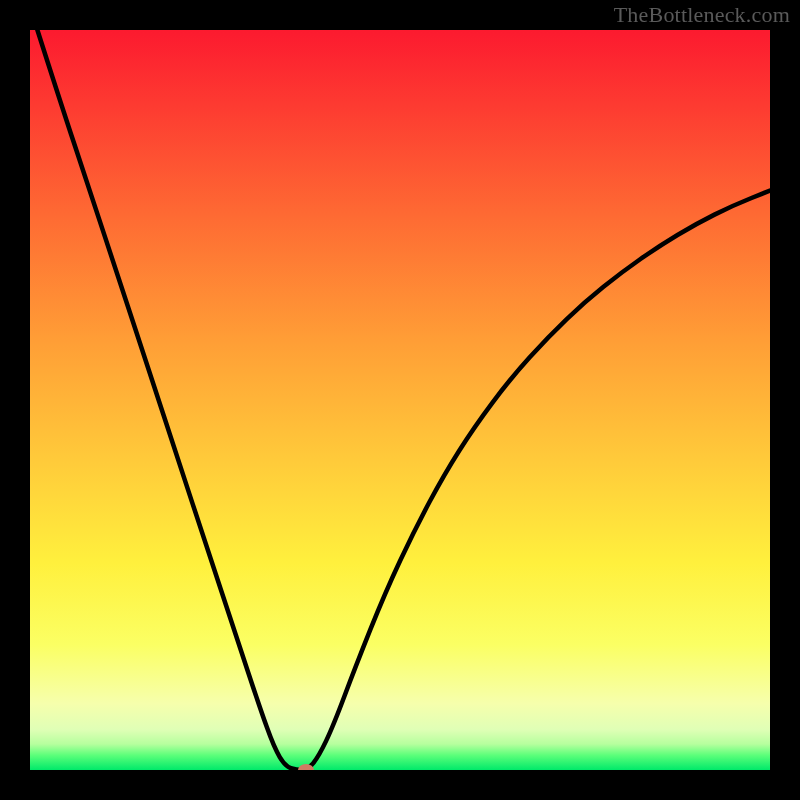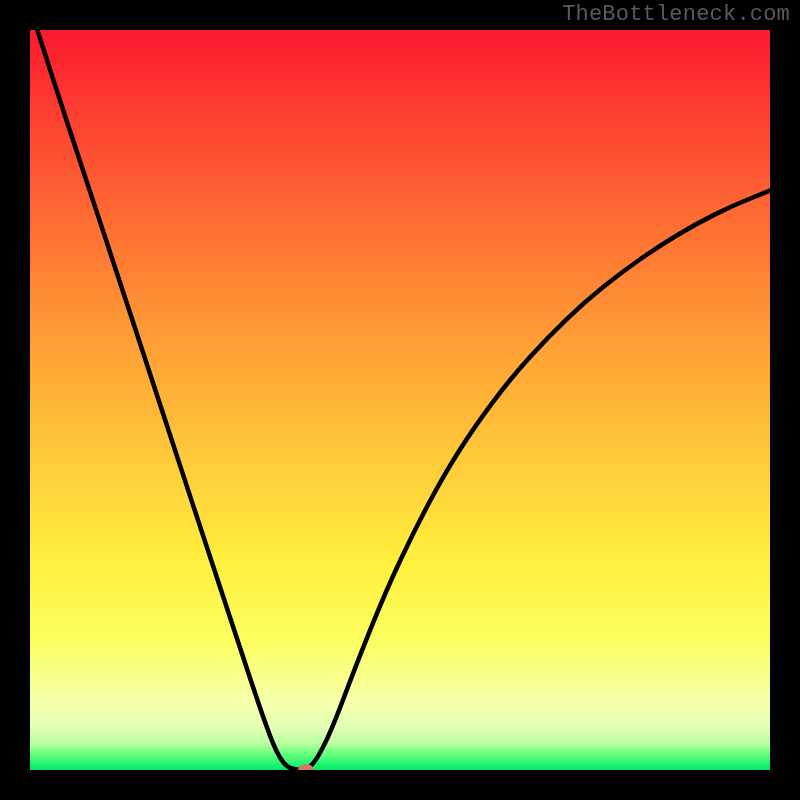--- a/index.html
+++ b/index.html
@@ -13,21 +13,21 @@
   .wrap {
     position: relative;
     width: 800px;
     height: 800px;
     background: #000;
   }
   .watermark {
     position: absolute;
     top: 2px;
     right: 10px;
-    font-family: Liberation Mono, monospace;
+    font-family: Liberation Serif, serif;
     font-size: 22px;
     font-weight: 500;
     color: #5a5a5a;
     letter-spacing: 0.2px;
     z-index: 5;
   }
   .plot {
     position: absolute;
     left: 30px;
     top: 30px;

